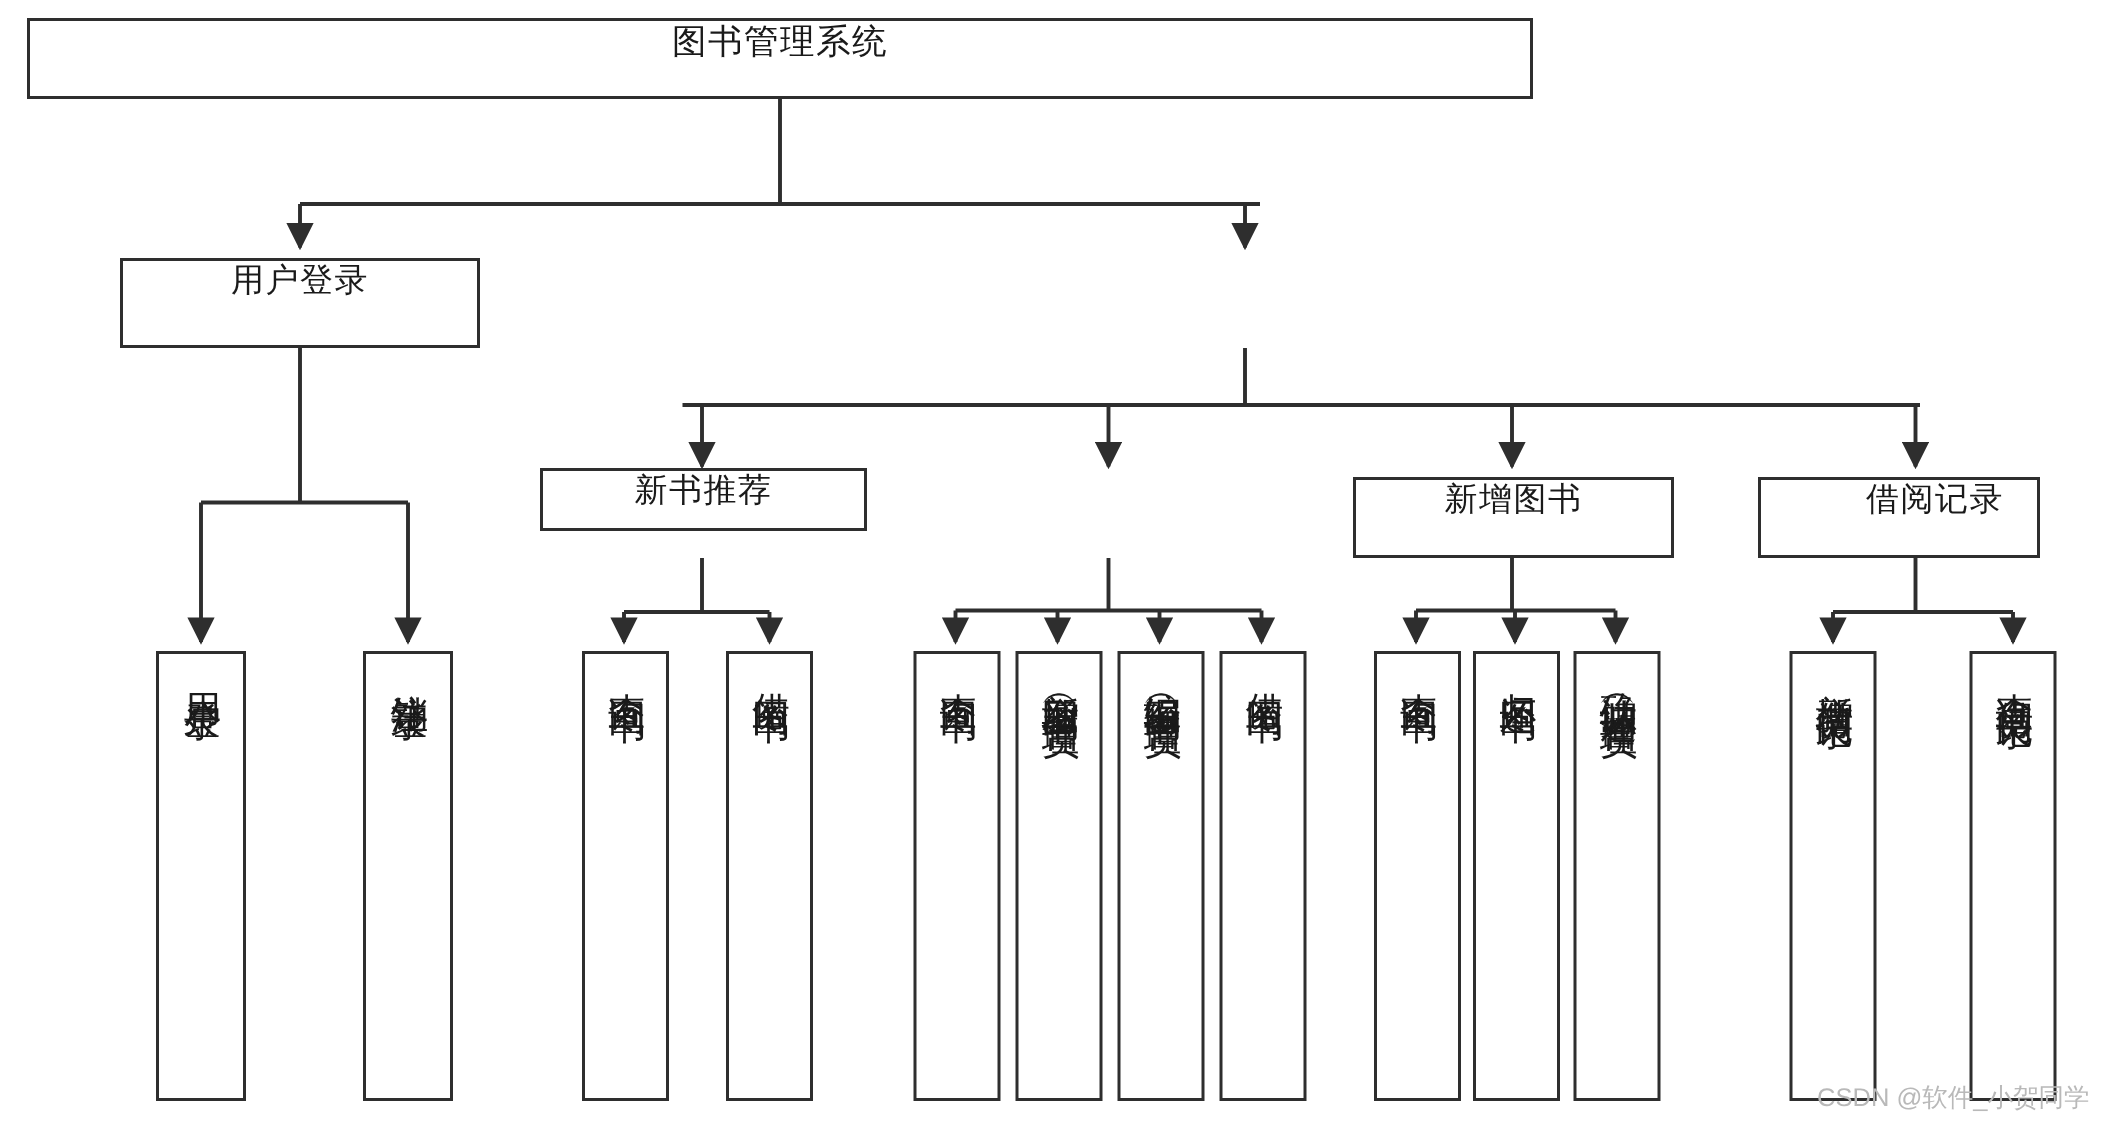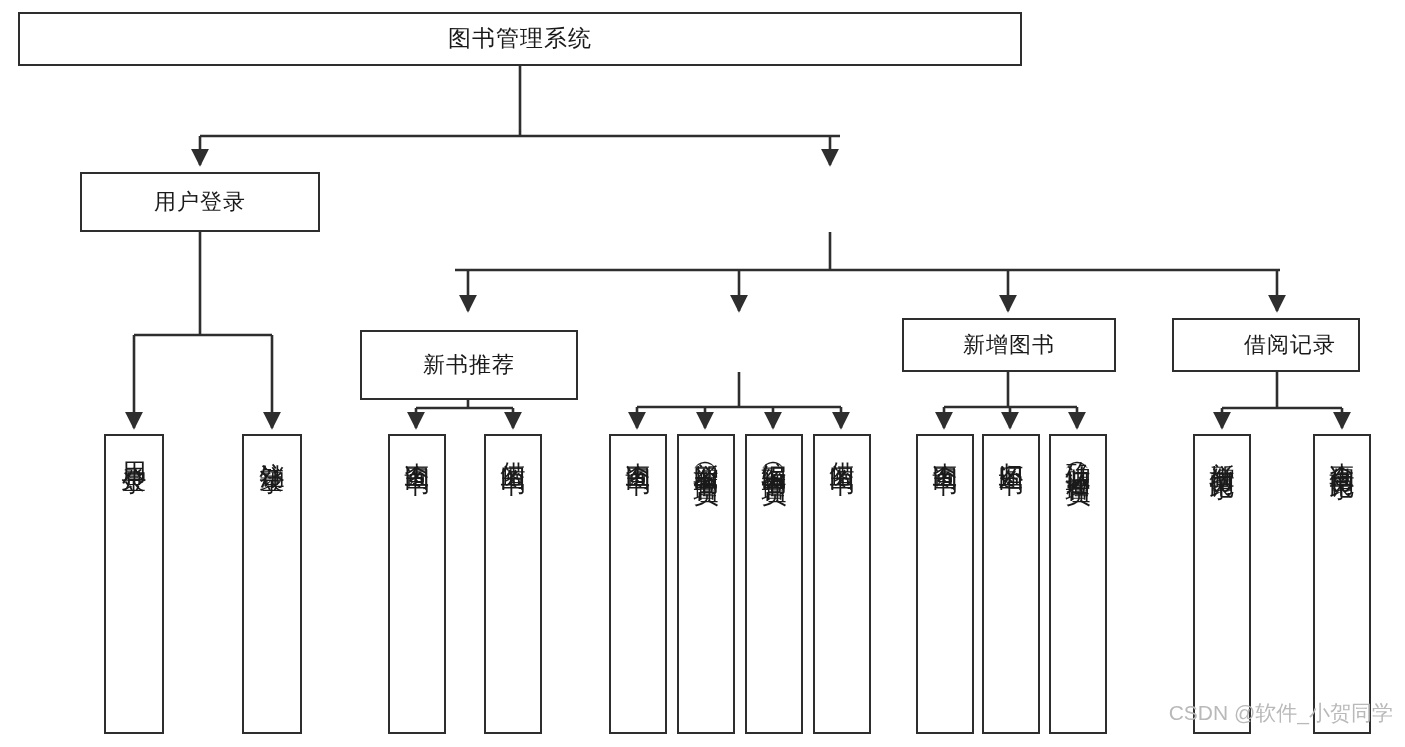--- a/index.html
+++ b/index.html
@@ -10,21 +10,20 @@
     overflow:hidden;
   }
   #diagram{position:relative;width:1405px;height:747px;}
   #wires{position:absolute;left:0;top:0;width:1405px;height:747px;}
   .node{
     position:absolute;
     box-sizing:border-box;
     border:2px solid #2e2e2e;
     background:#ffffff;
     display:flex;
-    align-items:center;
     justify-content:center;
     color:#1a1a1a;
   }
   .node .label{
     display:block;
     text-align:center;
     line-height:1.18;
     white-space:nowrap;
   }
   .node.horiz .label{font-size:22px;letter-spacing:1px;}
@@ -37,22 +36,22 @@
     writing-mode:vertical-rl;
     text-orientation:upright;
     font-size:25px;
     letter-spacing:3px;
     line-height:1;
     margin:0 auto;
   }
   #watermark{
     position:absolute;
     right:12px;
-    bottom:20px;
-    font-size:21px;
+    bottom:4px;
+    font-size:17px;
     color:#b9b9b9;
     white-space:nowrap;
     pointer-events:none;
   }
 </style>
 </head>
 <body>
 
 <div id="diagram">
 
@@ -107,21 +106,21 @@
   </svg>
 
   <div class="node root horiz" style="left:18px;top:12px;width:1004px;height:54px;">
     <span class="label">图书管理系统</span>
   </div>
 
   <div class="node horiz" style="left:80px;top:172px;width:240px;height:60px;">
     <span class="label">用户登录</span>
   </div>
 
-  <div class="node horiz" style="left:360px;top:330px;width:218px;height:70px;">
+  <div class="node horiz" style="left:360px;top:312px;width:218px;height:42px;">
     <span class="label">新书推荐</span>
   </div>
   <div class="node horiz" style="left:902px;top:318px;width:214px;height:54px;">
     <span class="label">新增图书</span>
   </div>
   <div class="node horiz" style="left:1172px;top:318px;width:188px;height:54px;padding-left:48px;">
     <span class="label">借阅记录</span>
   </div>
 
   <div class="node vert" style="left:104px;top:434px;width:60px;height:300px;">

